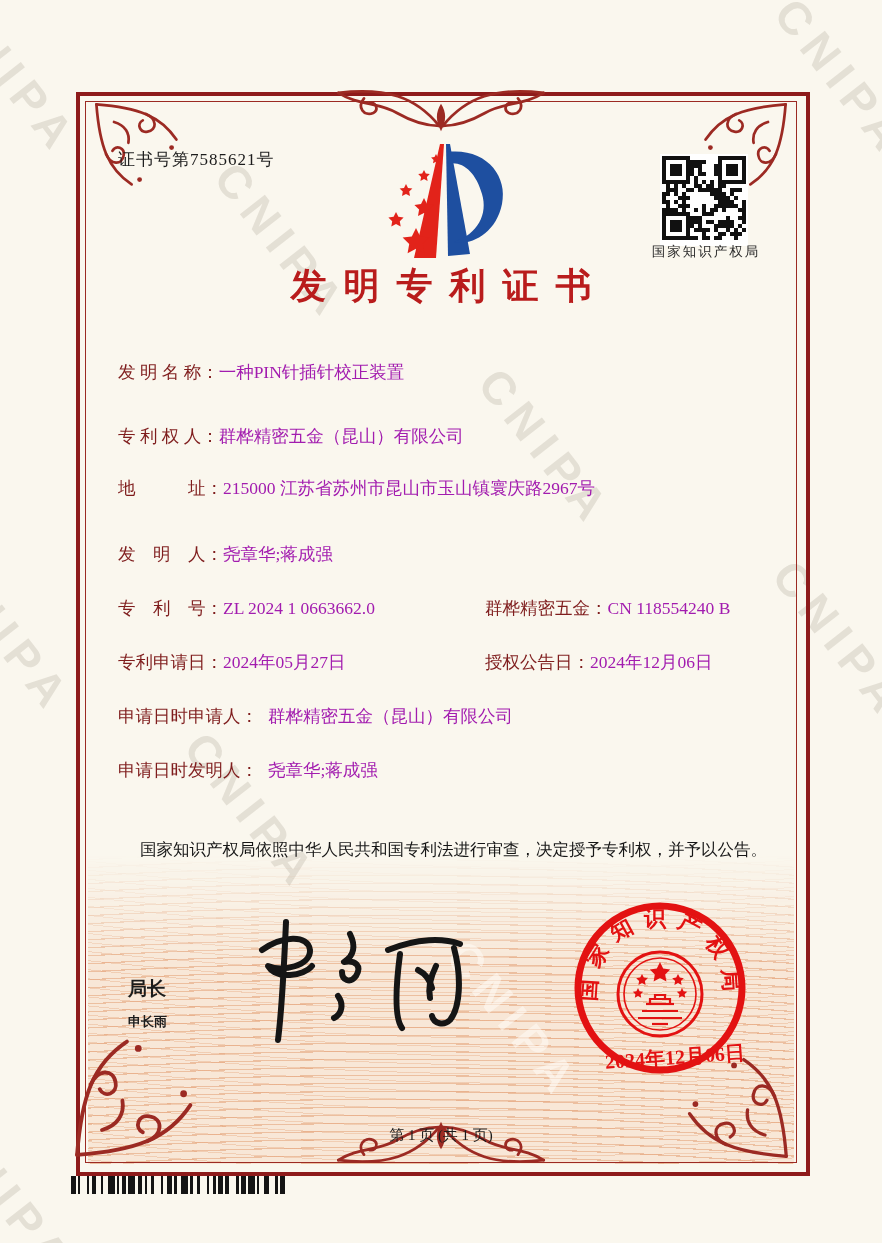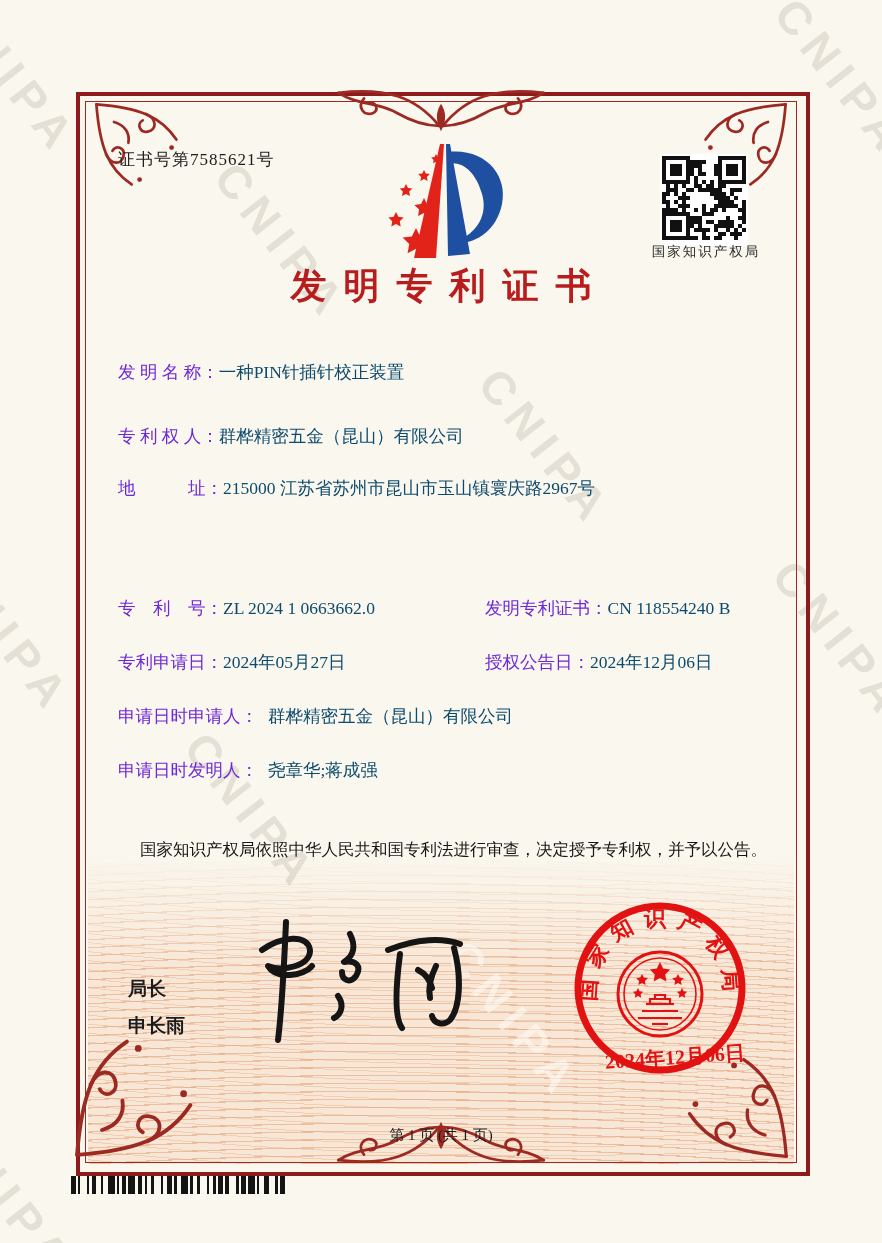--- a/index.html
+++ b/index.html
@@ -27,32 +27,32 @@
   .certno{position:absolute;left:118px;top:148px;font-size:17px;letter-spacing:1px;z-index:4;}
   .logo{position:absolute;left:378px;top:142px;z-index:4;}
   .qr{position:absolute;left:660px;top:154px;z-index:4;background:#fff;padding:2px;}
   .qrlabel{position:absolute;left:648px;top:243px;width:116px;text-align:center;
       font-size:13.5px;letter-spacing:2px;color:#2a2a2a;z-index:4;}
   .title{position:absolute;left:50%;top:262px;transform:translateX(-50%);
       font-size:36px;font-weight:bold;letter-spacing:17px;padding-left:17px;
       white-space:nowrap;color:#b91c1c;z-index:4;}
   
   .row{position:absolute;left:118px;font-size:17.5px;white-space:nowrap;z-index:4;}
-  .row .lbl{color:#6d28d9;}
-  .row .val{color:#0c4a6e;}
+  .row .lbl{color:#7f1d1d;}
+  .row .val{color:#a21caf;}
   .col2{left:485px;}
   .gapval{margin-left:10px;}
   
   .legal{position:absolute;left:108px;width:666px;font-size:16.5px;line-height:30px;
       color:#161616;z-index:4;}
   .legal .l1{text-indent:32px;}
   
   .offtitle{position:absolute;left:128px;top:976px;font-size:19px;font-weight:bold;
       font-family:"Liberation Sans","DejaVu Sans",sans-serif;z-index:5;}
-  .offname{position:absolute;left:128px;top:1013px;font-size:19px;font-weight:bold;
+  .offname{position:absolute;left:128px;top:1013px;font-size:13px;font-weight:bold;
       font-family:"Liberation Sans","DejaVu Sans",sans-serif;z-index:5;}
   .sig{position:absolute;left:238px;top:908px;z-index:5;}
   
   .seal{position:absolute;left:572px;top:900px;z-index:6;}
   .sealdate{position:absolute;left:590px;top:1044px;width:170px;text-align:center;
       font-size:20px;font-weight:bold;color:#e31212;transform:rotate(-4deg);
       white-space:nowrap;z-index:7;}
   
   .pageinfo{position:absolute;left:50%;top:1126px;transform:translateX(-50%);
       font-size:15px;z-index:5;}
@@ -388,25 +388,28 @@
 
   <div class="row" style="top:360px">
     <span class="lbl">发 明 名 称：</span><span class="val">一种PIN针插针校正装置</span>
   </div>
   <div class="row" style="top:424px">
     <span class="lbl">专 利 权 人：</span><span class="val">群桦精密五金（昆山）有限公司</span>
   </div>
   <div class="row" style="top:476px">
     <span class="lbl">地　　　址：</span><span class="val">215000 江苏省苏州市昆山市玉山镇寰庆路2967号</span>
   </div>
+  <div class="row" style="top:542px">
+    <span class="lbl">发　明　人：</span><span class="val">尧章华;蒋成强</span>
+  </div>
   <div class="row" style="top:596px">
     <span class="lbl">专　利　号：</span><span class="val">ZL 2024 1 0663662.0</span>
   </div>
   <div class="row col2" style="top:596px">
-    <span class="lbl">发明专利证书：</span><span class="val">CN 118554240 B</span>
+    <span class="lbl">群桦精密五金：</span><span class="val">CN 118554240 B</span>
   </div>
   <div class="row" style="top:650px">
     <span class="lbl">专利申请日：</span><span class="val">2024年05月27日</span>
   </div>
   <div class="row col2" style="top:650px">
     <span class="lbl">授权公告日：</span><span class="val">2024年12月06日</span>
   </div>
   <div class="row" style="top:758px">
     <span class="lbl">申请日时发明人：</span><span class="val gapval">尧章华;蒋成强</span>
   </div>

